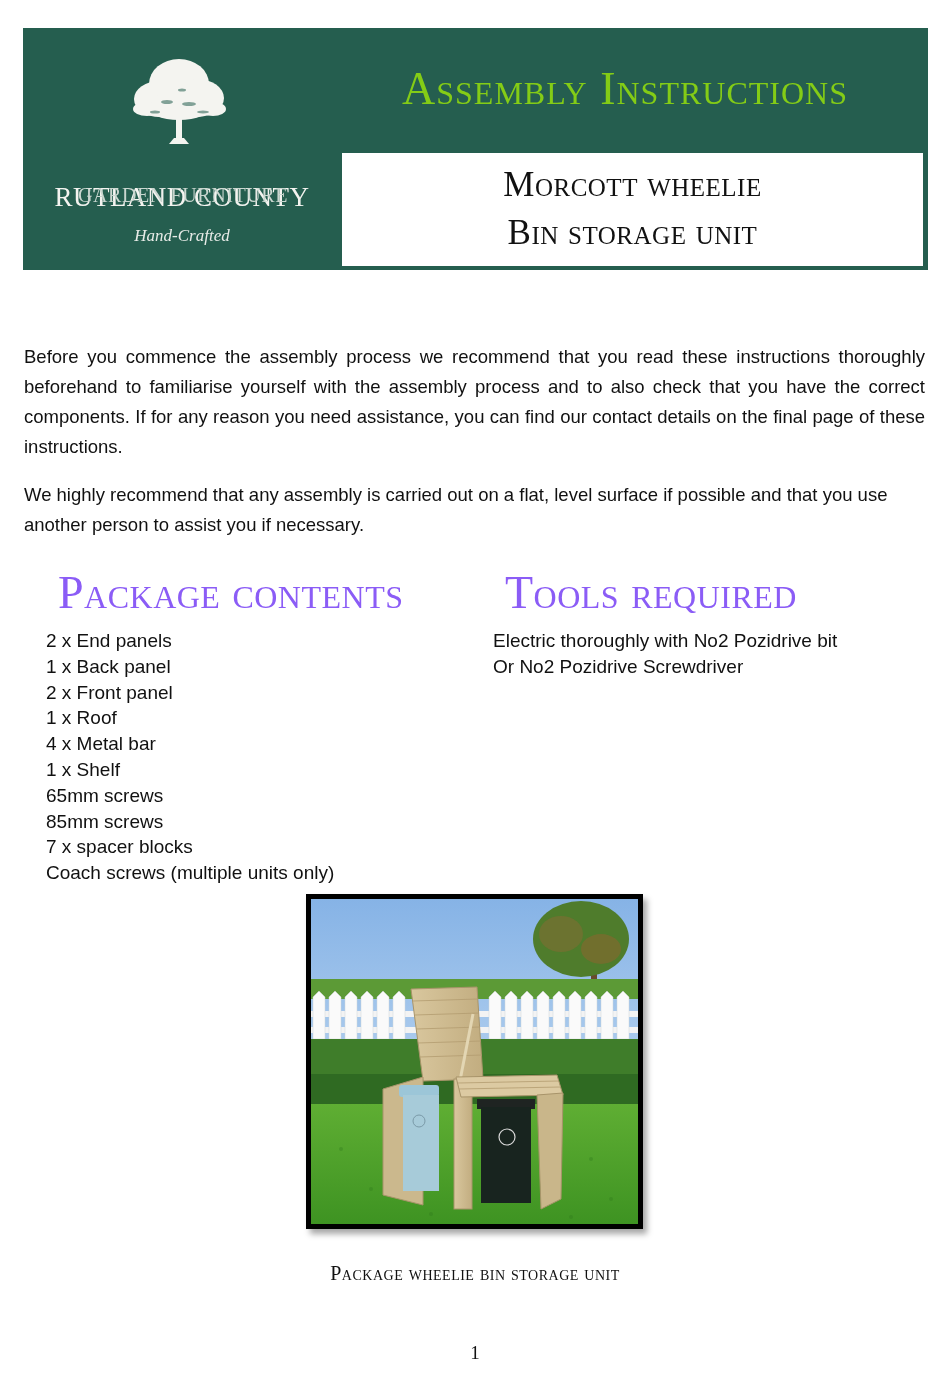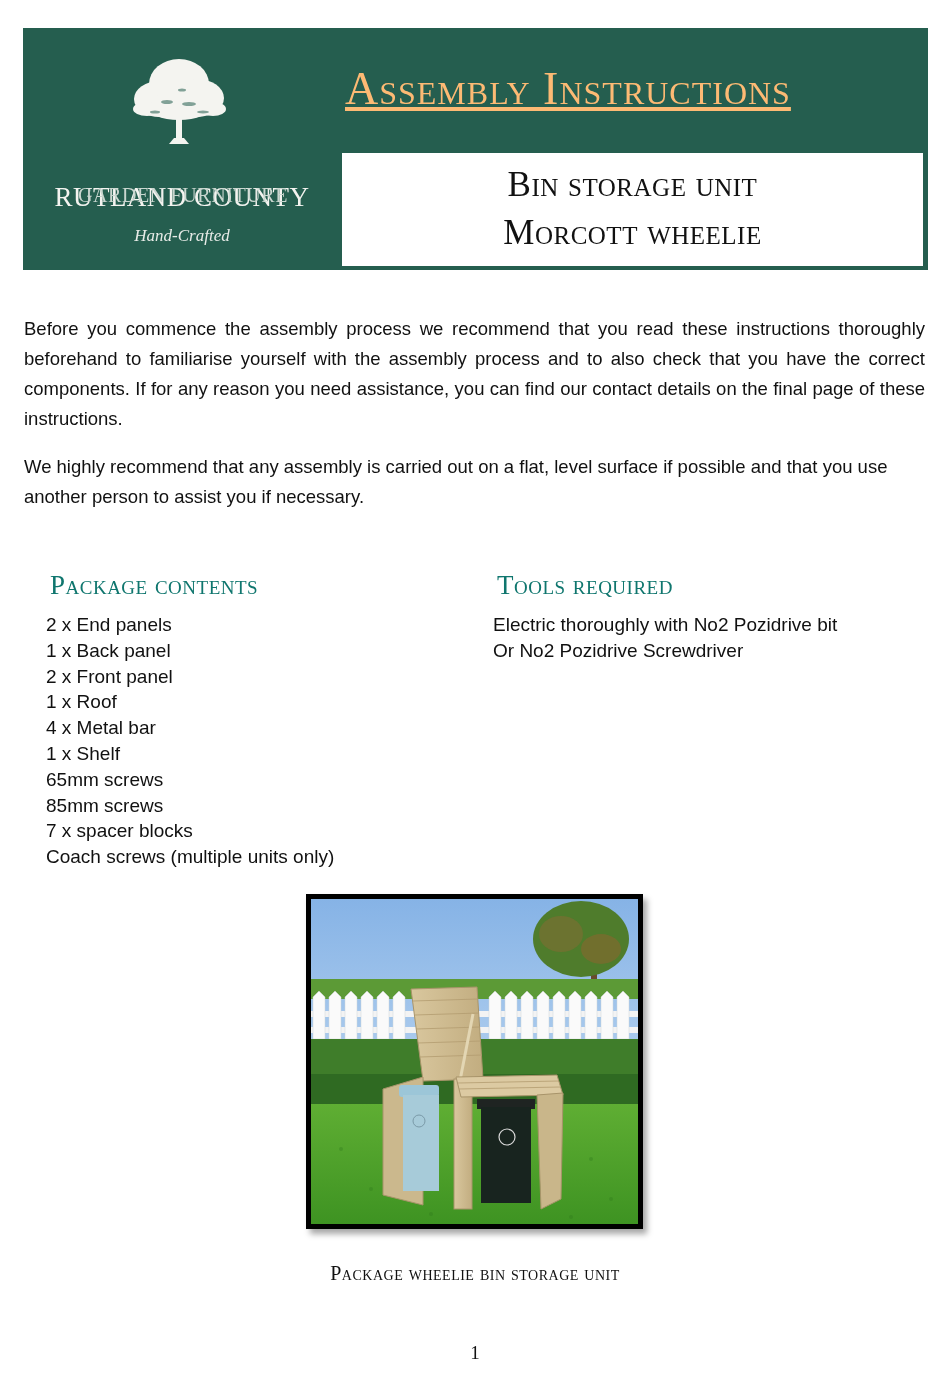--- a/index.html
+++ b/index.html
@@ -23,51 +23,51 @@
   }
   .brand-2 {
     position: absolute; left: 1px; width: 318px; top: 156px;
     font-size: 20px; letter-spacing: 0.6px; color: #c9d6cf;
   }
   .brand-3 {
     position: absolute; left: 0; width: 318px; top: 198px;
     font-size: 17px; font-style: italic; color: #e8ece8;
   }
   .title {
-    position: absolute; left: 322px; top: 34px; width: 560px; text-align: left;
-    color: #fdba74; font-size: 46px; letter-spacing: 1px; font-variant: small-caps; text-decoration: underline;
+    position: absolute; left: 322px; top: 34px; width: 560px; text-align: center;
+    color: #84cc16; font-size: 46px; letter-spacing: 1px; font-variant: small-caps;
   }
   .subtitle-box {
     position: absolute; left: 319px; top: 125px; width: 581px; height: 113px;
     background: #ffffff; text-align: center;
   }
   .subtitle-box .line {
     display:block; font-size: 35px; font-variant: small-caps; color: #111;
     letter-spacing: 0.5px; line-height: 48px;
   }
   .subtitle-box .wrap { position:absolute; left:0; top:8px; width:100%; }
   .banner-underline {
     position: absolute; left: 23px; top: 268px; width: 318px; height: 2px; background:#255e4f;
   }
 
   
   .intro {
     position: absolute; left: 24px; top: 314px; width: 901px;
     font-size: 18.5px; line-height: 30px; color: #111;
   }
   .intro p { margin: 0 0 18px 0; }
-  .intro p.justify { text-align: justify; text-align-last: left; }
+  .intro p.justify { text-align: justify; text-align-last: left; margin-top: 28px; }
 
   
   .col { position: absolute; top: 558px; }
   .col.left { left: 46px; width: 420px; }
   .col.right { left: 493px; width: 420px; }
   .col h2 {
-    margin: 4px; font-weight: normal; font-size: 27px; font-variant: small-caps;
-    letter-spacing: 0.5px; line-height: 46px; color: #0f766e;
+    margin: 12px; font-weight: normal; font-size: 46px; font-variant: small-caps;
+    letter-spacing: 0.5px; line-height: 46px; color: #8b5cf6;
   }
   .col ul { list-style: none; margin: 4px 0 16px 0; padding: 0; }
   .col li { font-size: 19px; line-height: 25.8px; color: #111; }
 
   
   .photo-frame {
     position: absolute; left: 306px; top: 894px; width: 327px; height: 325px;
     border: 5px solid #000; background: #8fb8e8;
     box-shadow: 4px 5px 6px rgba(0,0,0,0.35);
     overflow: hidden;
@@ -111,22 +111,22 @@
     </svg>
     <div class="brand-1 serif">RUTLAND COUNTY</div>
     <div class="brand-2 serif">GARDEN FURNITURE</div>
     <div class="brand-3 serif">Hand-Crafted</div>
   </div>
 
   <div class="title serif">Assembly Instructions</div>
 
   <div class="subtitle-box">
     <div class="wrap">
+      <span class="line serif">Morcott wheelie</span>
       <span class="line serif">Bin storage unit</span>
-      <span class="line serif">Morcott wheelie</span>
     </div>
   </div>
 </div>
 <div class="banner-underline"></div>
 
 <div class="intro sans">
   <p class="justify">Before you commence the assembly process we recommend that you read these instructions thoroughly beforehand to familiarise yourself with the assembly process and to also check that you have the correct components. If for any reason you need assistance, you can find our contact details on the final page of these instructions.</p>
   <p>We highly recommend that any assembly is carried out on a flat, level surface if possible and that you use another person to assist you if necessary.</p>
 </div>
 

